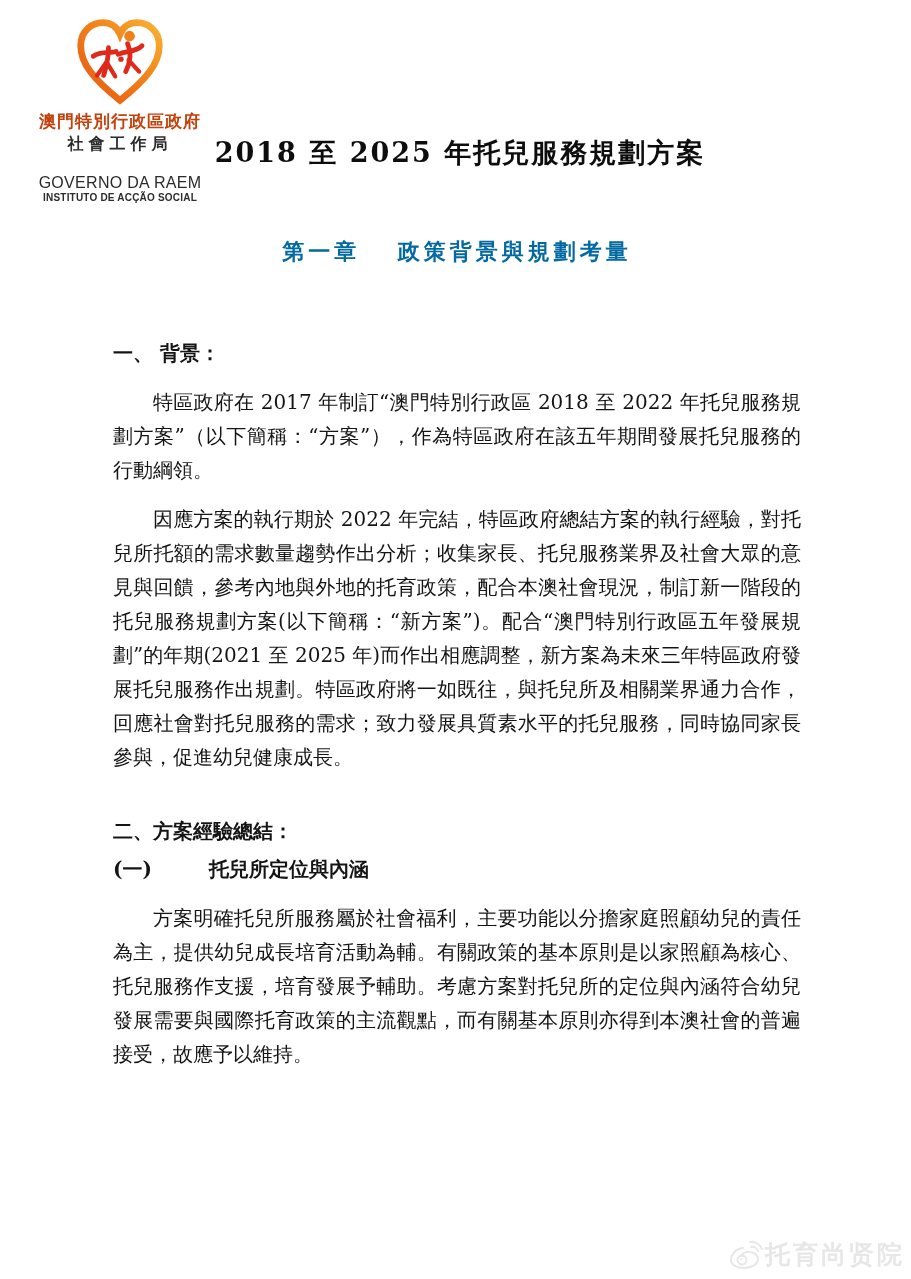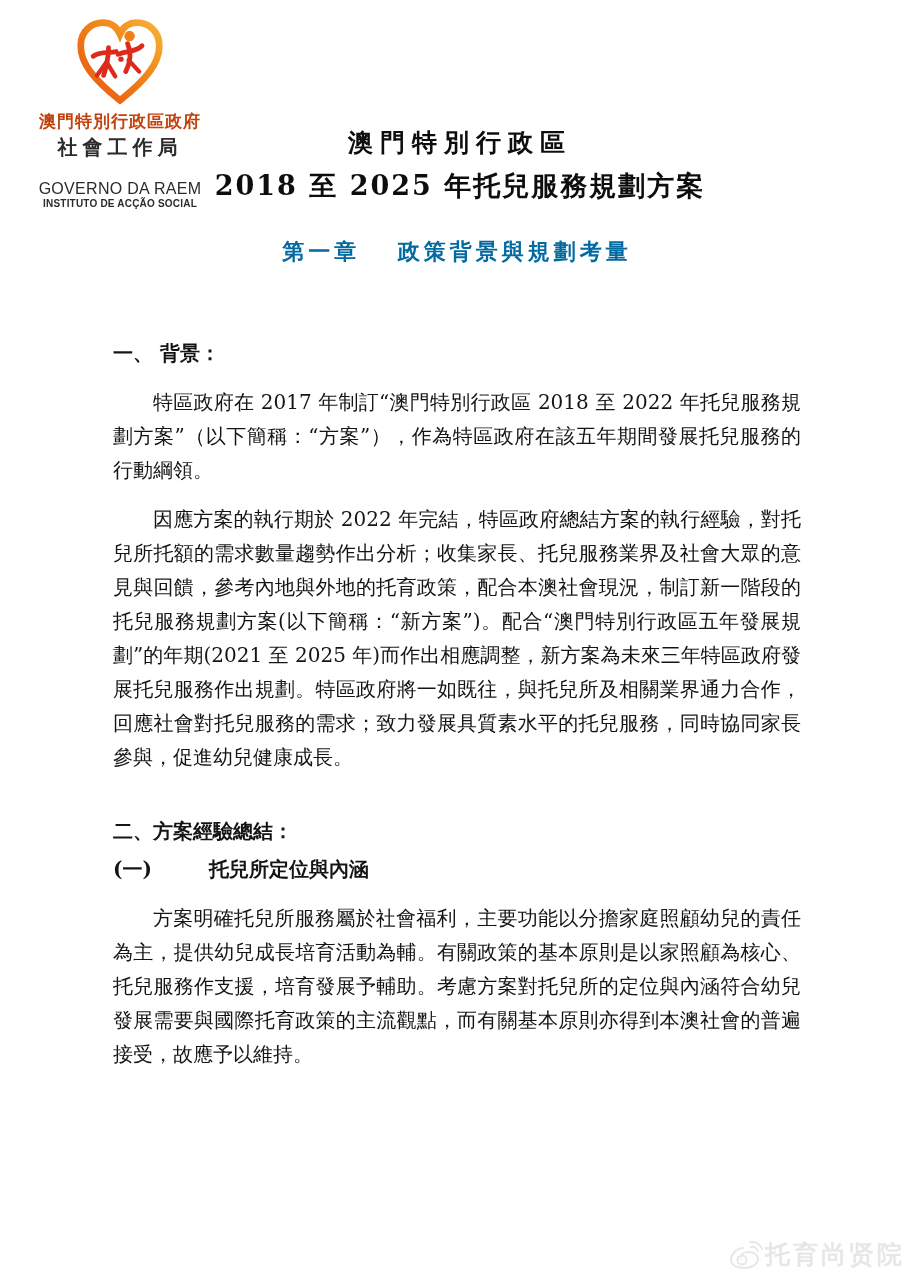--- a/index.html
+++ b/index.html
@@ -13,21 +13,21 @@
   }
 
   
   .logo-block{
     position:absolute; top:16px; left:28px; width:184px;
     text-align:center;
     font-family:"Liberation Sans","DejaVu Sans",sans-serif;
   }
   .logo-heart{ width:96px; height:92px; display:block; margin:0 auto 2px auto; }
   .logo-zh1{ font-size:17px; font-weight:bold; color:#c2410c; letter-spacing:1px; white-space:nowrap; }
-  .logo-zh2{ font-size:20px; font-weight:bold; color:#2b2b2b; letter-spacing:5px; margin-top:1px; }
+  .logo-zh2{ font-size:16px; font-weight:bold; color:#2b2b2b; letter-spacing:5px; margin-top:1px; }
   .logo-pt1{ font-size:16px; font-weight:normal; color:#2b2b2b; margin-top:19px; letter-spacing:0.3px; }
   .logo-pt2{ font-size:10px; font-weight:bold; color:#2b2b2b; letter-spacing:0.2px; }
 
   
   .title-block{
     position:absolute; top:126px; left:190px; width:540px;
     text-align:center; font-weight:bold; color:#0d0d0d;
   }
   .title-line1{ font-size:25px; letter-spacing:7px; }
   .title-line2{ font-size:27px; margin-top:9px; letter-spacing:2px; white-space:nowrap; }
@@ -89,21 +89,20 @@
       <circle cx="51" cy="45" r="2.8" fill="#DE2A1B" stroke="none"></circle>
     </g>
   </svg>
   <div class="logo-zh1">澳門特別行政區政府</div>
   <div class="logo-zh2">社會工作局</div>
   <div class="logo-pt1">GOVERNO DA RAEM</div>
   <div class="logo-pt2">INSTITUTO DE ACÇÃO SOCIAL</div>
 </div>
 
 <div class="title-block">
-  <div class="title-line1">澳門特別行政區</div>
   <div class="title-line2">2018 至 2025 年托兒服務規劃方案</div>
 </div>
 
 <div class="chapter-heading">第一章　 政策背景與規劃考量</div>
 
 <div class="content">
 
   <div class="sec-heading">一、 背景：</div>
   <div class="para">特區政府在 2017 年制訂“澳門特別行政區 2018 至 2022 年托兒服務規劃方案”（以下簡稱：“方案”），作為特區政府在該五年期間發展托兒服務的行動綱領。</div>
   <div class="para">因應方案的執行期於 2022 年完結，特區政府總結方案的執行經驗，對托兒所托額的需求數量趨勢作出分析；收集家長、托兒服務業界及社會大眾的意見與回饋，參考內地與外地的托育政策，配合本澳社會現況，制訂新一階段的托兒服務規劃方案(以下簡稱：“新方案”)。配合“澳門特別行政區五年發展規劃”的年期(2021 至 2025 年)而作出相應調整，新方案為未來三年特區政府發展托兒服務作出規劃。特區政府將一如既往，與托兒所及相關業界通力合作，回應社會對托兒服務的需求；致力發展具質素水平的托兒服務，同時協同家長參與，促進幼兒健康成長。</div>

